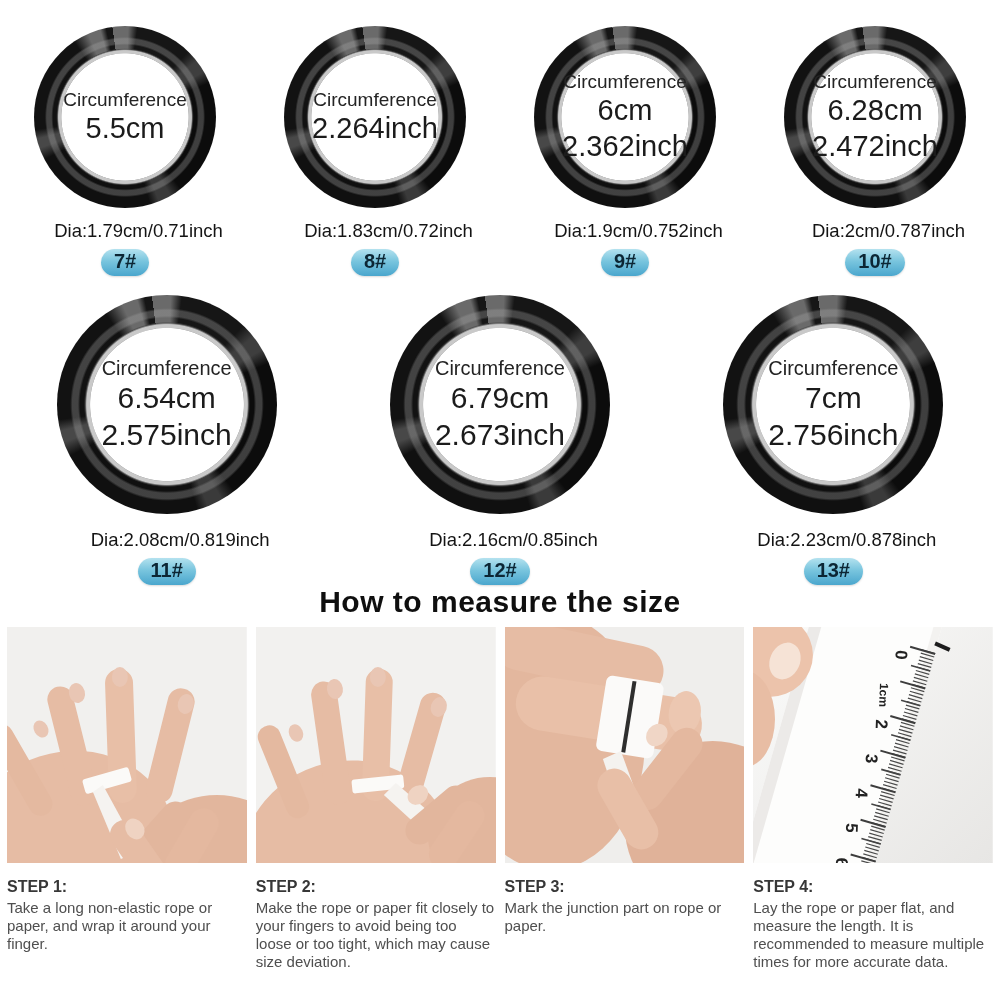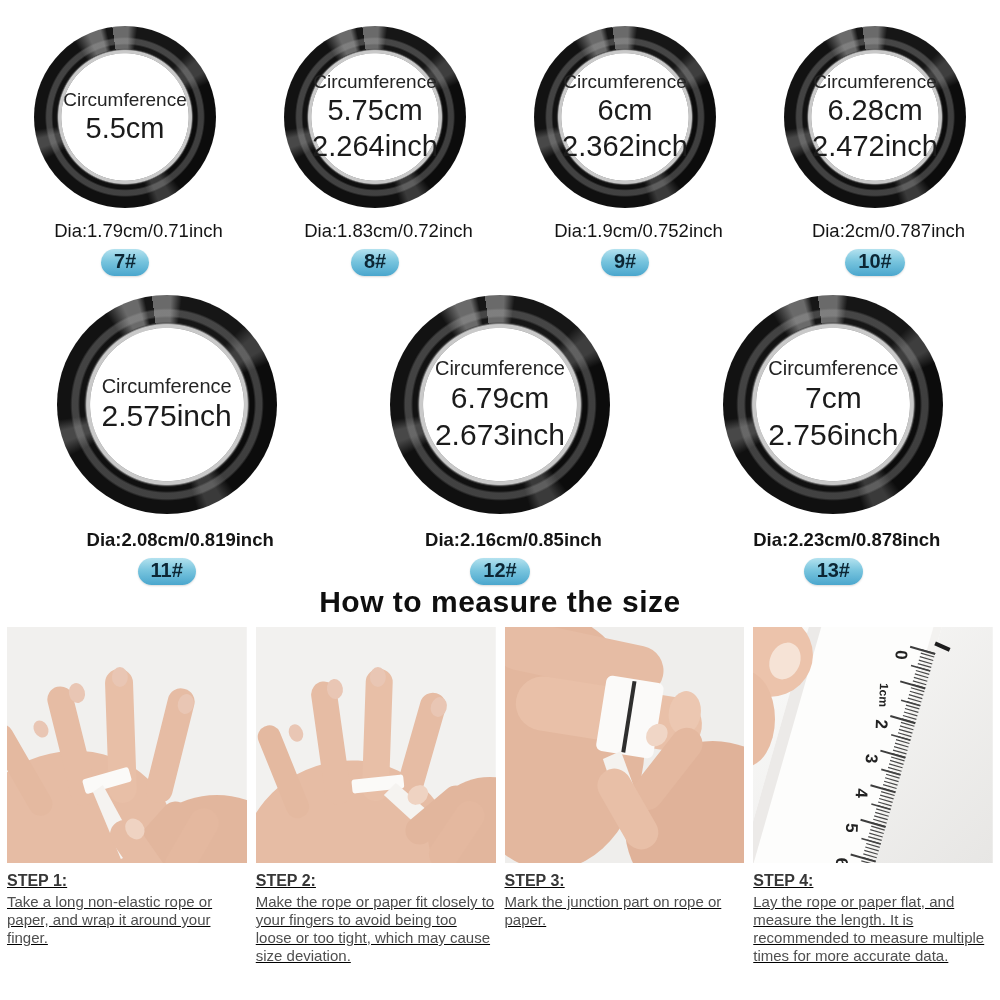--- a/index.html
+++ b/index.html
@@ -33,21 +33,21 @@
   .ring-sm { width:182px; height:182px; }
   .ring-lg { width:220px; height:220px; }
 
   .ring-text { text-align:center; line-height:1.22; }
   .circ-label { font-size:19px; color:#242424; }
   .circ-val { font-size:29px; color:#1b1b1b; }
   .ring-lg .circ-label { font-size:20px; }
   .ring-lg .circ-val { font-size:30px; }
 
   .dia-text { margin-top:12px; font-size:18.5px; color:#141414;margin-left:27px; }
-  .row2 .dia-text { margin-top:15px;font-weight:bold; }
+  .row2 .dia-text { margin-top:15px; }
 
   .size-badge {
     margin-top:7px; padding:1px 13px 3px;
     border-radius:16px;
     background:linear-gradient(180deg,#b4e2ef 0%, #79c5de 45%, #4aa6cd 100%);
     font-size:20px; font-weight:bold; color:#0c2634;
     box-shadow:0 1px 2px rgba(0,0,0,0.15);
   }
 
   
@@ -56,21 +56,21 @@
     font-size:30px; font-weight:bold; color:#0f0f0f;
     letter-spacing:0.5px;
   }
 
   
   .photo-row { display:flex; gap:9px; padding:0 7px; height:236px; }
   .photo { flex:1; height:236px; overflow:hidden; }
   .photo svg { display:block; width:100%; height:100%; }
 
   
-  .steps-row { display:flex; gap:9px; padding:9px 7px 0;text-decoration:underline; }
+  .steps-row { display:flex; gap:9px; padding:15px 7px 0; }
   .step { flex:1; }
   .step-title { font-size:16px; font-weight:bold; color:#373737; margin:0 0 3px; }
   .step-text { font-size:15px; color:#4f4f4f; line-height:1.2; margin:0; }
 </style>
 </head>
 <body>
 
 <div class="ring-row row1">
 
   <div class="ring-cell">
@@ -81,21 +81,20 @@
       </div>
     </div>
     <div class="dia-text">Dia:1.79cm/0.71inch</div>
     <div class="size-badge">7#</div>
   </div>
 
   <div class="ring-cell">
     <div class="ring ring-sm">
       <div class="ring-text">
         <div class="circ-label">Circumference</div>
-        <div class="circ-val">5.75cm</div>
         <div class="circ-val">2.264inch</div>
       </div>
     </div>
     <div class="dia-text">Dia:1.83cm/0.72inch</div>
     <div class="size-badge">8#</div>
   </div>
 
   <div class="ring-cell">
     <div class="ring ring-sm">
       <div class="ring-text">
@@ -121,20 +120,21 @@
   </div>
 
 </div>
 
 <div class="ring-row row2">
 
   <div class="ring-cell">
     <div class="ring ring-lg">
       <div class="ring-text">
         <div class="circ-label">Circumference</div>
+        <div class="circ-val">6.54cm</div>
         <div class="circ-val">2.575inch</div>
       </div>
     </div>
     <div class="dia-text">Dia:2.08cm/0.819inch</div>
     <div class="size-badge">11#</div>
   </div>
 
   <div class="ring-cell">
     <div class="ring ring-lg">
       <div class="ring-text">

